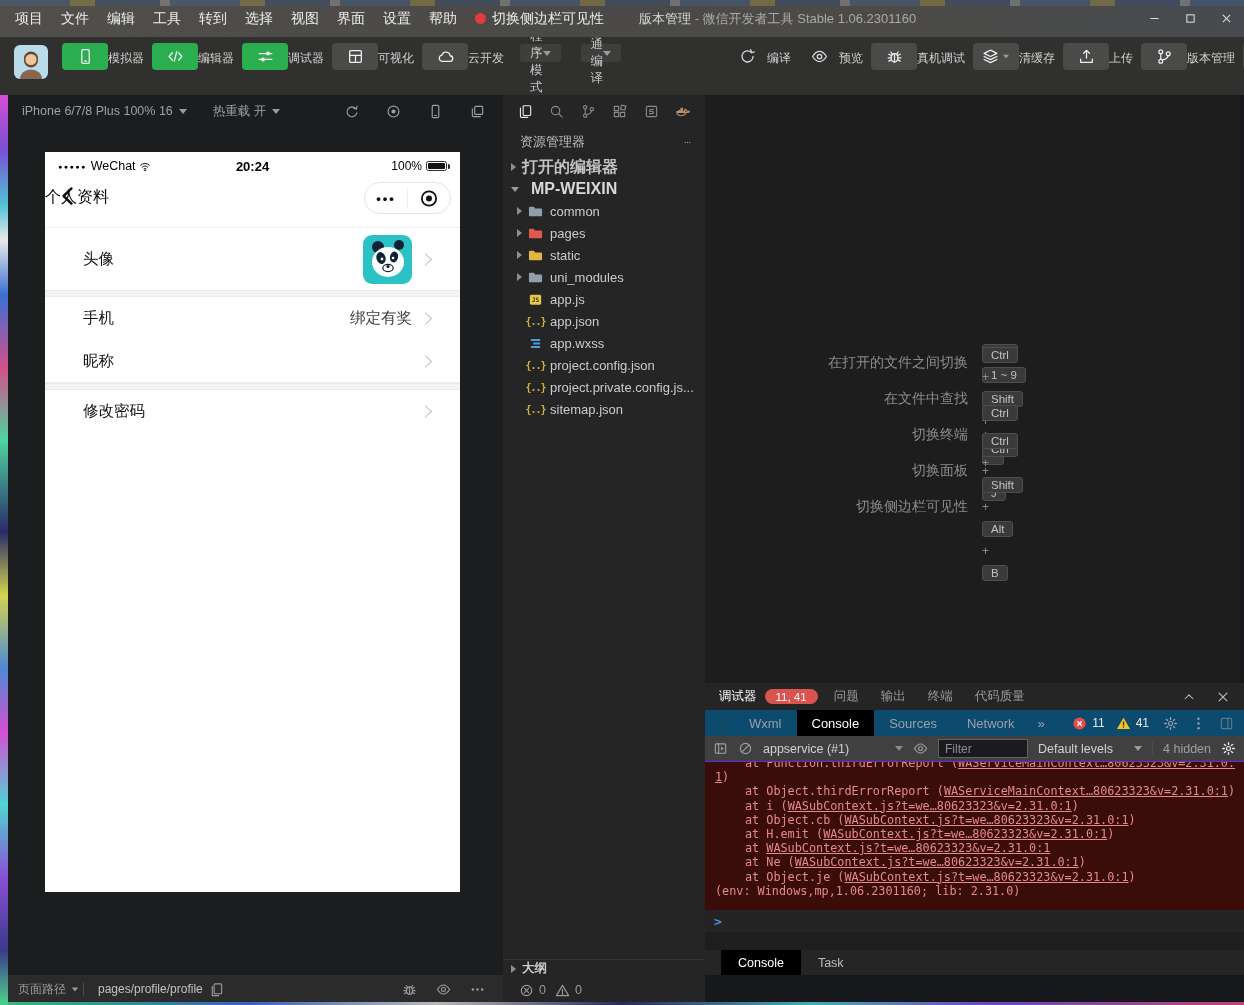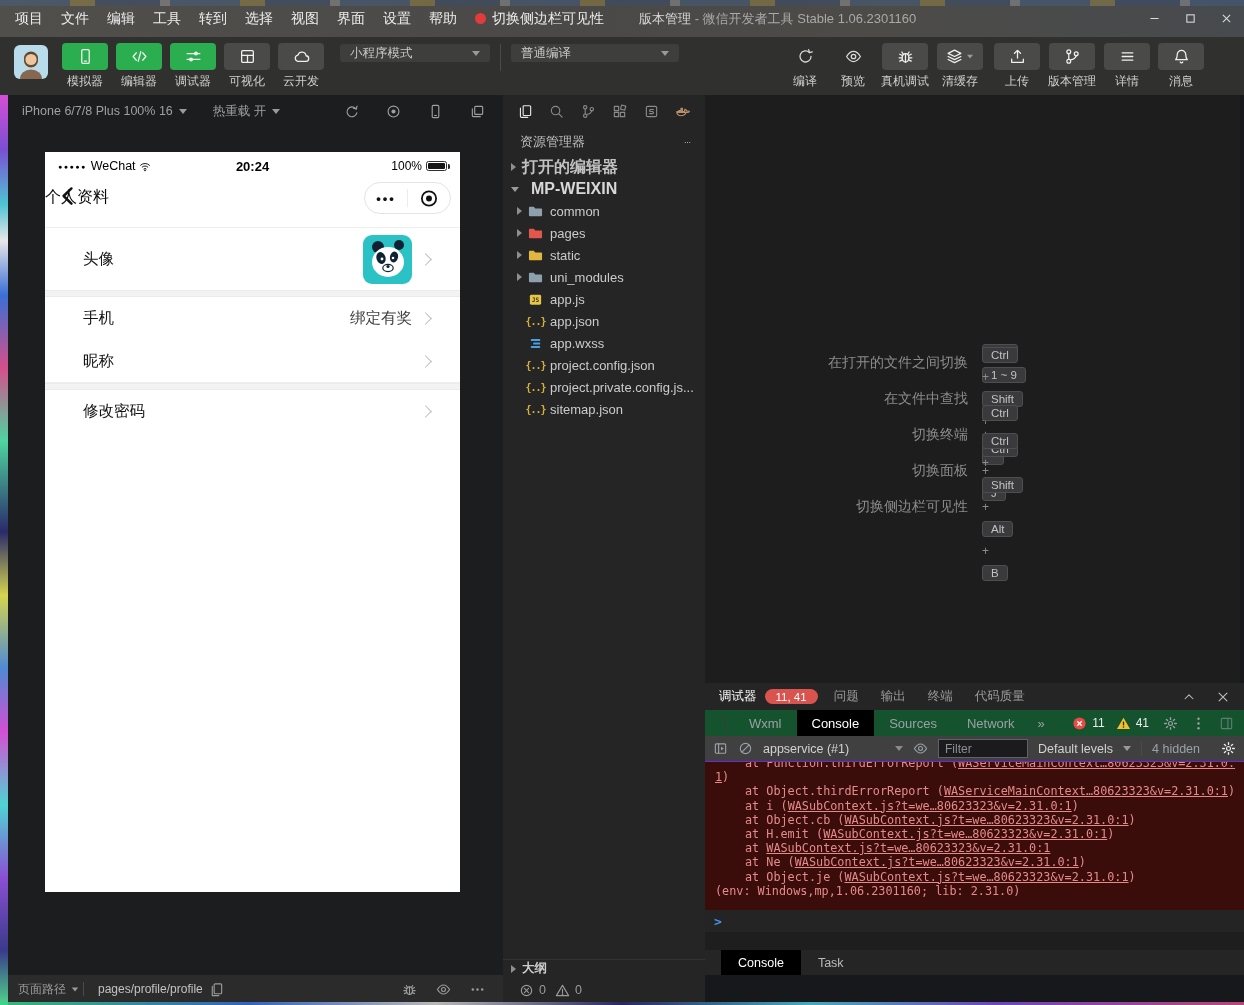--- a/index.html
+++ b/index.html
@@ -19,21 +19,21 @@
   .win-title { color:#a9a9a9; font-size:13px; margin-left:26px; white-space:nowrap; }
   .win-title .proj { color:#d8d8d8; }
   .win-controls { margin-left:auto; display:flex; height:37px; }
   .win-btn { width:36px; height:37px; display:flex; align-items:center; justify-content:center; color:#dcdcdc; }
   .win-btn svg { width:13px; height:13px; }
 
   
   .toolbar { position:absolute; top:37px; left:0; right:0; height:58px; background:#30302f;
     display:flex; align-items:flex-start; padding:6px 10px 0 10px; z-index:4; }
   .tb-avatar { width:34px; height:34px; border-radius:6px; overflow:hidden; margin:2px 10px 0 4px; flex:none; }
-  .tbtn { display:flex; flex-direction:column; align-items:center; margin:0 4px; cursor:default; }
+  .tbtn { display:flex; flex-direction:row; align-items:center; margin:0 4px; cursor:default; }
   .tbtn-ico { width:46px; height:27px; border-radius:4px; background:#4a4a49; color:#f0f0f0;
     display:flex; align-items:center; justify-content:center; }
   .tbtn-ico.green { background:#2bae4f; }
   .tbtn-ico.plain { background:transparent; color:#d8d8d8; width:40px; }
   .tbtn-ico svg { width:17px; height:17px; }
   .tbtn-label { font-size:12px; color:#cfcfcf; margin-top:3px; white-space:nowrap; }
   .select { height:18px; margin-top:1px; background:#3e3e3d; border-radius:3px; color:#c9c9c9; font-size:12.5px;
     display:flex; align-items:center; padding:0 10px; }
   .select.mode { width:150px; margin-left:12px; }
   .select.compile { width:168px; }
@@ -136,41 +136,41 @@
     font-size:11.5px; color:#c2c2c2; font-family:"Liberation Sans","DejaVu Sans",sans-serif; }
 
   
   .debugger { position:absolute; top:588px; left:0; right:0; bottom:30px; display:flex; flex-direction:column; background:#1e1e1e; }
   .dbg-header { height:27px; background:#252526; display:flex; align-items:center; padding:0 14px; }
   .dbg-tab { color:#9a9a9a; font-size:12.5px; margin-right:22px; }
   .dbg-tab.active { color:#ffffff; margin-right:8px; }
   .badge { background:#d9534f; color:#fff; border-radius:9px; padding:1.5px 11px; font-size:11.5px; margin-right:16px; }
   .dbg-hicons { margin-left:auto; display:flex; gap:20px; color:#bdbdbd; }
   .dbg-hicons svg { width:14px; height:14px; }
-  .devtools { height:26px; background:#14532d; display:flex; align-items:center; color:#9aa0a6; font-size:13px; }
+  .devtools { height:26px; background:#0c4a6e; display:flex; align-items:center; color:#9aa0a6; font-size:13px; }
   .dt-inspect { padding:0 10px; display:flex; align-items:center; }
   .dt-inspect svg { width:15px; height:15px; }
   .dt-vdiv { width:1px; height:16px; background:#3a3a3a; margin-right:8px; }
   .dt-tab { padding:0 15px; height:100%; display:flex; align-items:center; }
   .dt-tab.active { background:#000; color:#fff; }
   .dt-more { padding:0 8px; font-size:13px; }
   .dt-counts { margin-left:auto; display:flex; align-items:center; gap:5px; color:#e8eaed; font-size:12px; padding-right:6px; }
   .dt-counts svg { width:13px; height:13px; }
   .dt-icons { display:flex; align-items:center; gap:13px; padding:0 10px 0 8px; color:#9aa0a6; }
   .dt-icons svg { width:15px; height:15px; }
   .dt-icons .dim { opacity:.55; }
   .ctoolbar { height:26px; background:#404040; border-bottom:1px solid #6d28d9; display:flex; align-items:center;
     color:#9aa0a6; font-size:12.5px; padding:0 8px; gap:10px; }
   .ctoolbar svg { width:15px; height:15px; }
   .ctx { color:#d2d2d2; display:flex; align-items:center; width:140px; }
   .ctx .tri-d { margin-left:auto; border-top-color:#8a8a8a; }
   .filter-input { width:90px; height:19px; background:#1b1b1d; border:1px solid #5f6368; color:#ddd;
     font-size:12px; padding:0 6px; outline:none; }
   .filter-input::placeholder { color:#8a8f94; }
-  .levels { color:#d2d2d2; display:flex; align-items:center; gap:10px; }
+  .levels { color:#d2d2d2; display:flex; align-items:center; gap:21px; }
   .ct-vdiv { width:1px; height:15px; background:#4a4a4a; }
   .hiddbadge { color:#9aa0a6; }
   .ct-gear { margin-left:auto; color:#e8eaed; }
   .clog { height:148px; background:#3a0d0b; overflow:hidden; padding:0 10px;
     font-family:"DejaVu Sans Mono",monospace; font-size:11.8px; line-height:14.2px; color:#e58a8a; }
   .clog .log-line:first-child { margin-top:-6px; }
   .log-line { white-space:nowrap; }
   .log-line.ind { padding-left:30px; }
   .log-link { text-decoration:underline; }
   .cprompt { height:22px; background:#242424; display:flex; align-items:center; padding:0 9px;

